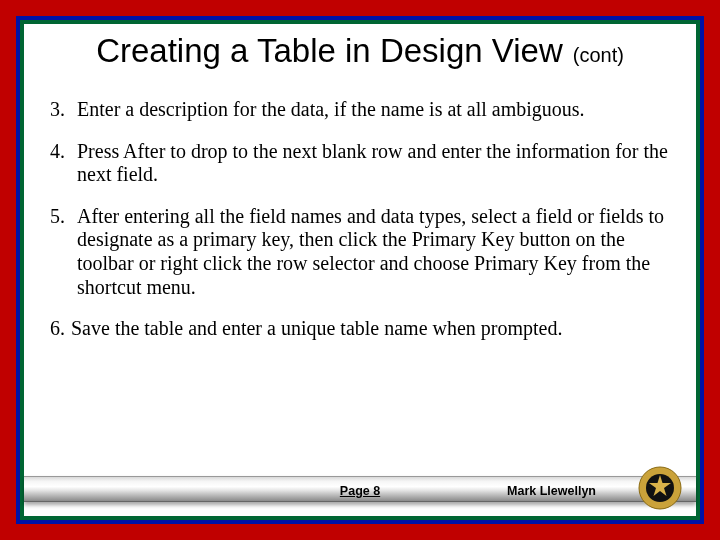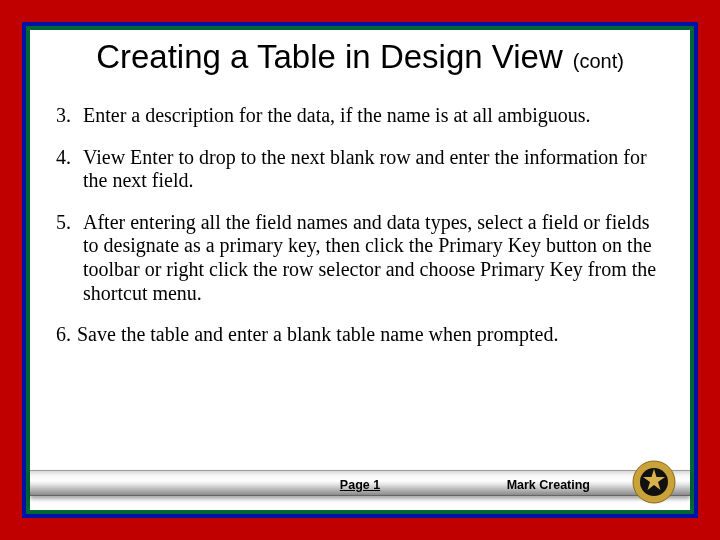--- a/index.html
+++ b/index.html
@@ -6,21 +6,21 @@
   body {
     width: 720px;
     height: 540px;
     background: #fff;
     font-family: "Times New Roman", Times, serif;
     overflow: hidden;
   }
   .outer-red {
     width: 720px; height: 540px;
     background: #c00000;
-    padding: 22px;
+    padding: 16px;
   }
   .outer-blue {
     width: 100%; height: 100%;
     background: #0012a8;
     padding: 4px;
   }
   .outer-green {
     width: 100%; height: 100%;
     background: #006633;
     padding: 4px;
@@ -121,39 +121,39 @@
 
         <div class="body-area">
 
           <div class="list-item">
             <div class="list-num">3.</div>
             <div class="list-text">Enter a description for the data, if the name is at all ambiguous.</div>
           </div>
 
           <div class="list-item">
             <div class="list-num">4.</div>
-            <div class="list-text">View Enter to drop to the next blank row and enter the information for the next field.</div>
+            <div class="list-text">Press After to drop to the next blank row and enter the information for the next field.</div>
           </div>
 
           <div class="list-item">
             <div class="list-num">5.</div>
             <div class="list-text">After entering all the field names and data types, select a field or fields to designate as a primary key, then click the Primary Key button on the toolbar or right click the row selector and choose Primary Key from the shortcut menu.</div>
           </div>
 
           <div class="list-item item-6">
             <div class="list-num">6.</div>
-            <div class="list-text">Save the table and enter a blank table name when prompted.</div>
+            <div class="list-text">Save the table and enter a unique table name when prompted.</div>
           </div>
 
         </div>
 
         <div class="footer-wrap">
           <div class="footer-bar"></div>
-          <div class="footer-text footer-center footer-underline">Page 1</div>
-          <div class="footer-text footer-right">Mark Creating</div>
+          <div class="footer-text footer-center footer-underline">Page 8</div>
+          <div class="footer-text footer-right">Mark Llewellyn</div>
 
           <div class="ucf-seal">
             <svg viewBox="0 0 44 44">
               <circle cx="22" cy="22" r="21" fill="#caa23a" stroke="#8a6a12" stroke-width="1"></circle>
               <circle cx="22" cy="22" r="14" fill="#111"></circle>
               <path d="M22 9 L24.5 17 L33 17 L26 22 L28.5 30 L22 25 L15.5 30 L18 22 L11 17 L19.5 17 Z" fill="#d9b24a"></path>
             </svg>
           </div>
         </div>
 

